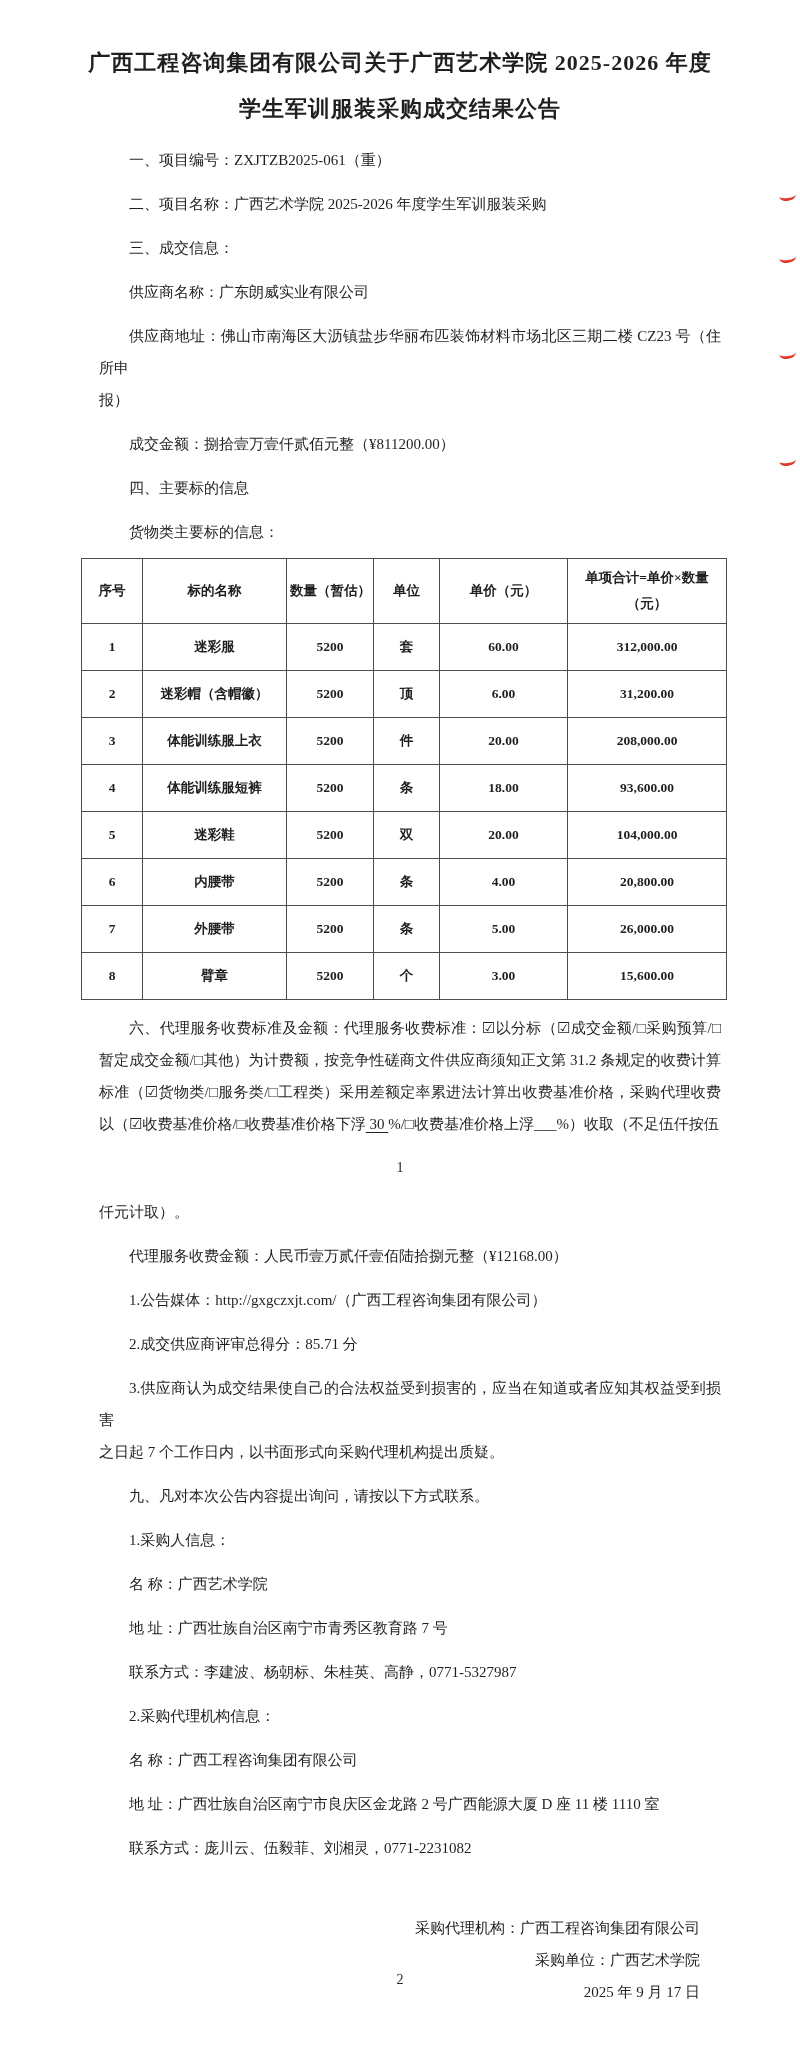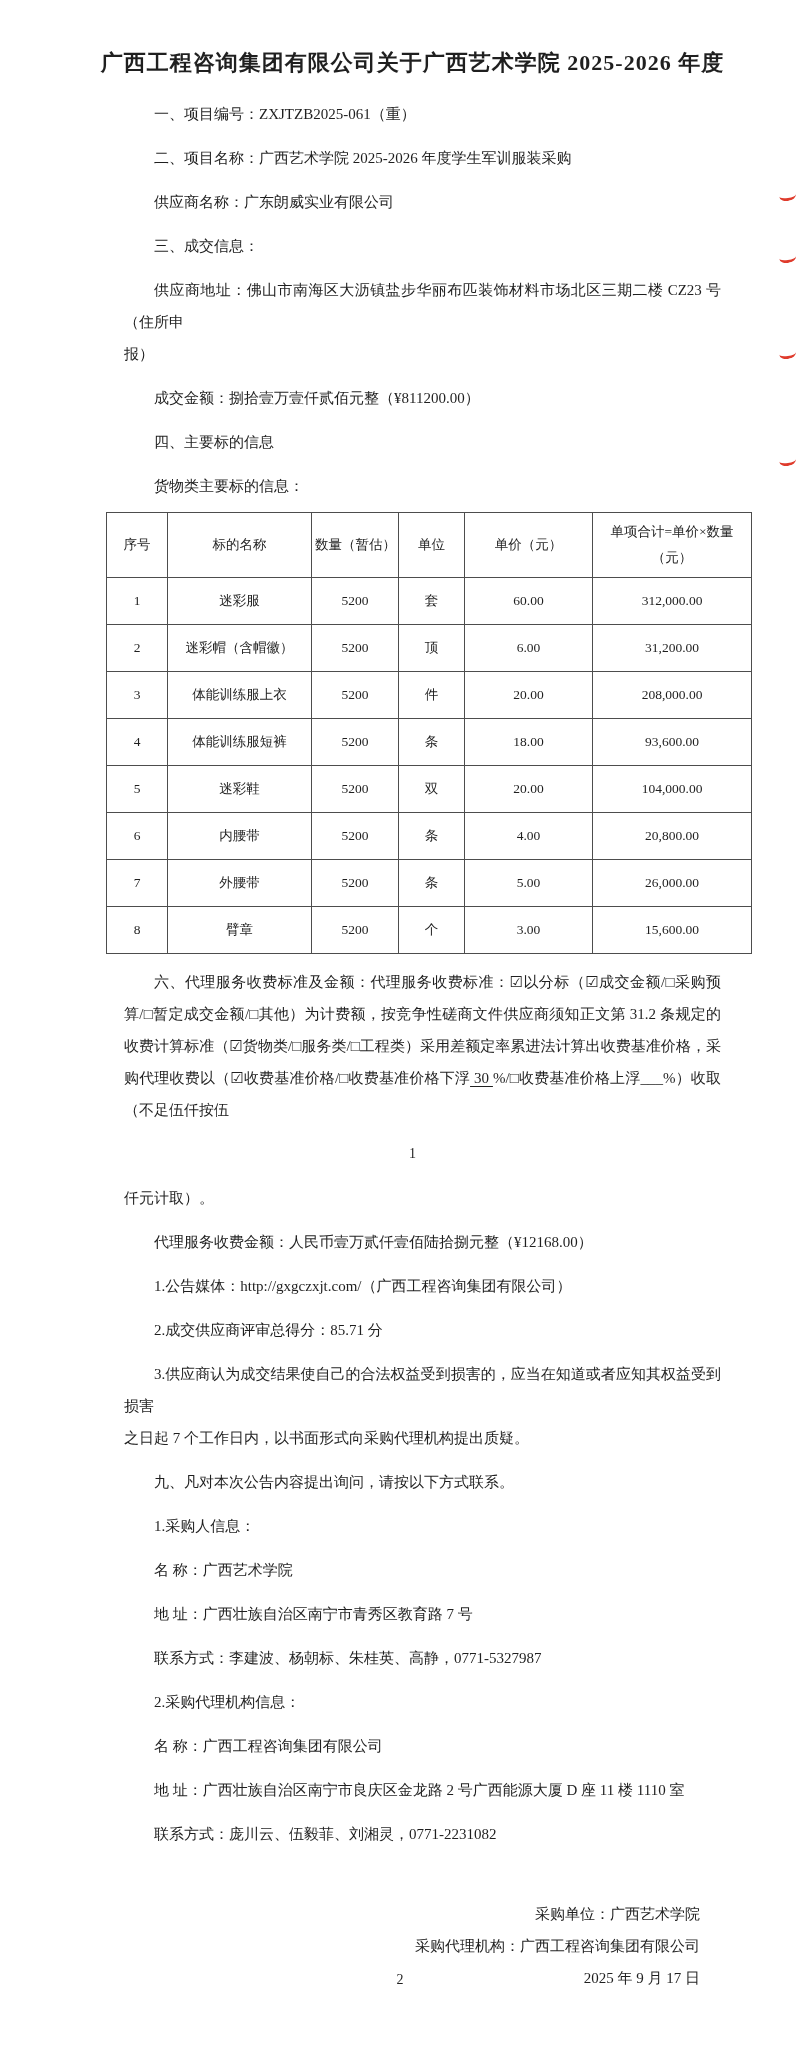--- a/index.html
+++ b/index.html
@@ -2,40 +2,40 @@
 <html><head>
 <meta charset="utf-8">
 <style>
   html,body{margin:0;padding:0;}
   body{
     width:800px;height:2047px;background:#ffffff;
     font-family:"Liberation Serif","DejaVu Serif",serif;
     color:#1f1f1f;position:relative;overflow:hidden;
   }
   .page{position:relative;width:800px;height:2047px;background:#fff;}
-  .content{padding:40px 67px 0 112px;}
+  .content{padding:40px 67px 0 87px;}
   .doc-title{
     font-size:22px;font-weight:bold;text-align:center;
     line-height:46px;margin:0 0 0 -20px;letter-spacing:1px;
   }
   .doc-title .tline{display:block;}
   p.para{font-size:15px;line-height:32px;margin:12px;}
   .indent{text-indent:2em;}
   .justify{text-align:justify;}
   .first-after-title{margin-top:14px;}
   .after-table{margin-top:-4px;}
   .u{text-decoration:underline;text-underline-offset:3px;}
   table.goods{
     border-collapse:collapse;table-layout:fixed;
     width:645px;margin-left:-6px;margin-top:-2px;
     font-size:13.5px;color:#1f1f1f;
   }
   table.goods th,table.goods td{
     border:1px solid #4d4d4d;text-align:center;vertical-align:middle;
-    padding:2px 3px;font-weight:normal;line-height:24px;
+    padding:2px 3px;font-weight:bold;line-height:24px;
   }
   table.goods thead th{height:60px;white-space:nowrap;}
   table.goods thead th.wide{white-space:normal;line-height:26px;}
   table.goods tbody td{height:42px;}
   .pagenum-mid{
     font-size:14px;line-height:32px;text-align:center;
     margin:0 0 0 -20px;
   }
   .sig-block{margin-top:48px;text-align:right;padding-right:33px;}
   .sig-block p{font-size:15px;line-height:32px;margin:0;}
@@ -60,26 +60,27 @@
 
   <span class="rmark rmark1"></span>
   <span class="rmark rmark2"></span>
   <span class="rmark rmark3"></span>
   <span class="rmark rmark4"></span>
 
   <div class="content">
 
     <h1 class="doc-title">
       <span class="tline">广西工程咨询集团有限公司关于广西艺术学院 2025-2026 年度</span>
+      <span class="tline">学生军训服装采购成交结果公告</span>
     </h1>
 
     <p class="para indent first-after-title">一、项目编号：ZXJTZB2025-061（重）</p>
     <p class="para indent">二、项目名称：广西艺术学院 2025-2026 年度学生军训服装采购</p>
+    <p class="para indent">三、成交信息：</p>
     <p class="para indent">供应商名称：广东朗威实业有限公司</p>
-    <p class="para indent">三、成交信息：</p>
     <p class="para indent justify"><span>供应商地址：佛山市南海区大沥镇盐步华丽布匹装饰材料市场北区三期二楼 CZ23 号（住所申</span><br><span>报）</span></p>
     <p class="para indent">成交金额：捌拾壹万壹仟贰佰元整（¥811200.00）</p>
     <p class="para indent">四、主要标的信息</p>
     <p class="para indent">货物类主要标的信息：</p>
 
     <table class="goods">
       <colgroup>
         <col style="width:61px">
           <col style="width:144px">
           <col style="width:87px">
@@ -179,22 +180,22 @@
     <p class="para indent">1.采购人信息：</p>
     <p class="para indent">名 称：广西艺术学院</p>
     <p class="para indent">地 址：广西壮族自治区南宁市青秀区教育路 7 号</p>
     <p class="para indent">联系方式：李建波、杨朝标、朱桂英、高静，0771-5327987</p>
     <p class="para indent">2.采购代理机构信息：</p>
     <p class="para indent">名 称：广西工程咨询集团有限公司</p>
     <p class="para indent">地 址：广西壮族自治区南宁市良庆区金龙路 2 号广西能源大厦 D 座 11 楼 1110 室</p>
     <p class="para indent">联系方式：庞川云、伍毅菲、刘湘灵，0771-2231082</p>
 
     <div class="sig-block">
+      <p>采购代理机构：广西工程咨询集团有限公司</p>
       <p>采购单位：广西艺术学院</p>
-      <p>采购代理机构：广西工程咨询集团有限公司</p>
       <p>2025 年 9 月 17 日</p>
     </div>
 
   </div>
 
   <p class="pagenum-bottom">2</p>
 
 </div>
 
 </body></html>

